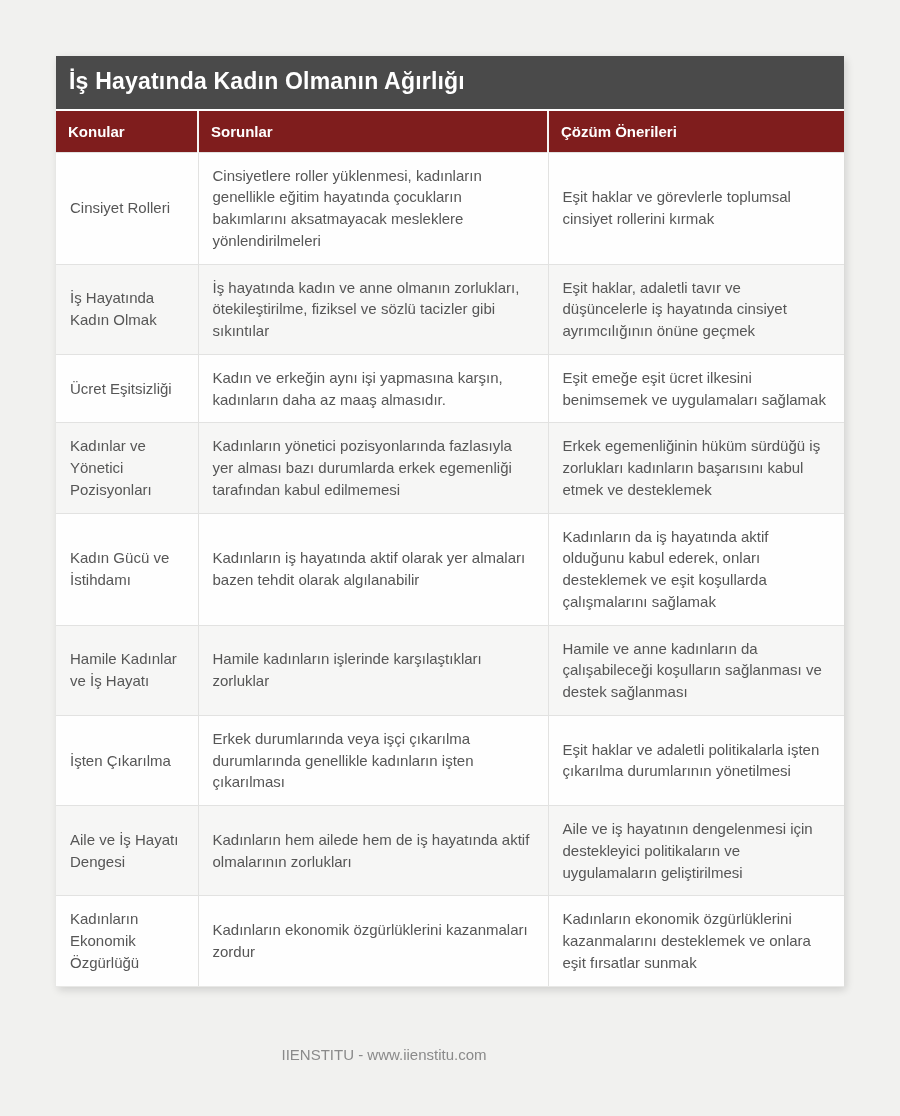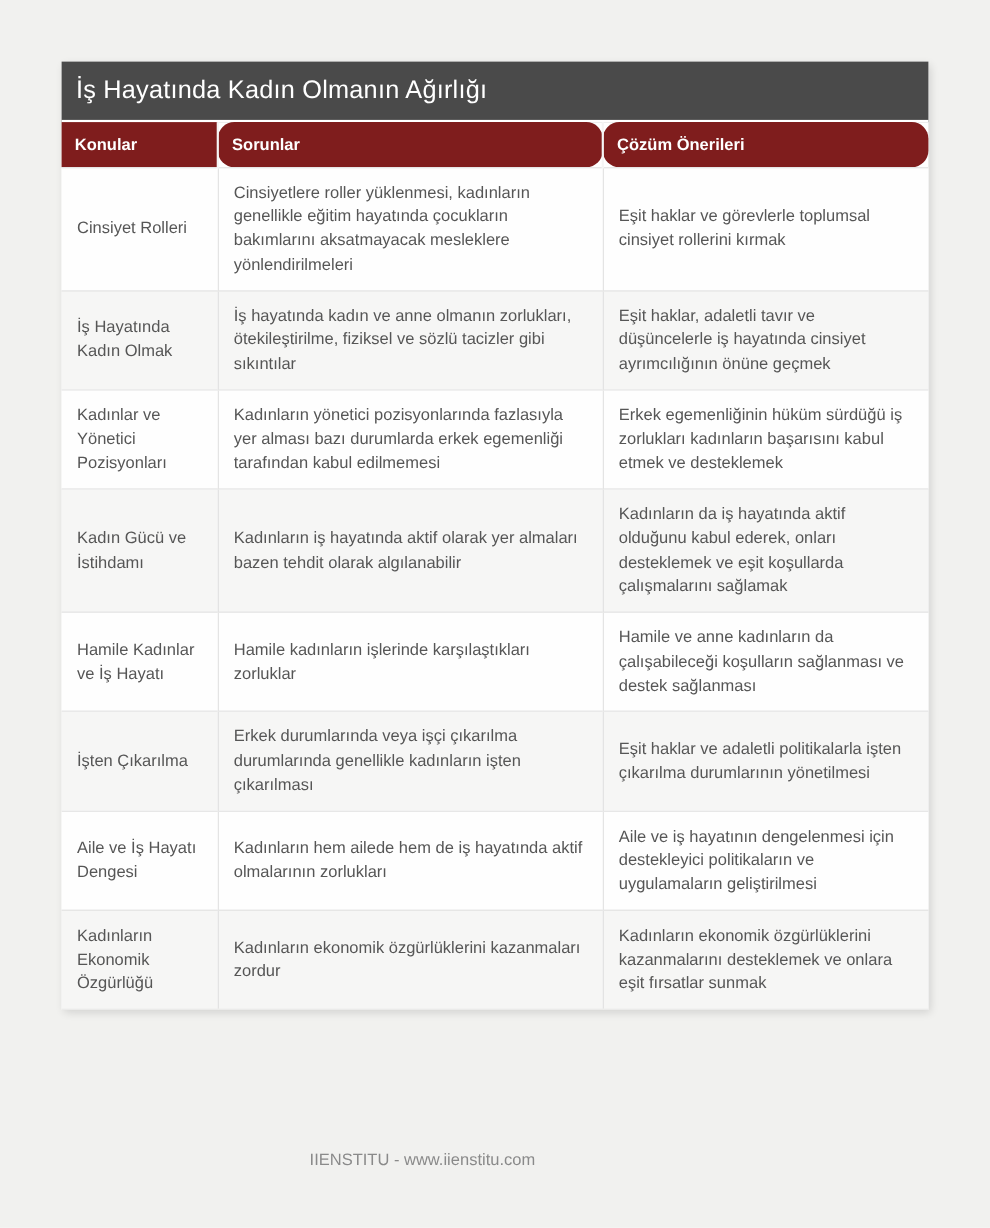--- a/index.html
+++ b/index.html
@@ -19,42 +19,42 @@
     box-shadow: 2px 3px 8px rgba(0,0,0,0.14);
   }
   .title-bar {
     background: #4a4a4a;
     color: #ffffff;
     padding: 12px 13px 13px 13px;
     border-bottom: 2px solid #ffffff;
   }
   .title-bar h1 {
     font-size: 23px;
-    font-weight: normal;
+    font-weight: bold;
     letter-spacing: 0.2px;
     line-height: 1.2;
   }
   table.data-table {
     width: 100%;
     border-collapse: collapse;
     table-layout: fixed;
   }
   col.c-topic    { width: 142px; }
   col.c-problem  { width: 350px; }
   col.c-solution { width: 296px; }
   thead th {
     background: #7f1d1d;
     color: #ffffff;
     font-size: 15px;
     font-weight: bold;
     text-align: left;
     padding: 12px 12px;
     vertical-align: middle;
   }
-  thead th + th { border-left: 2px solid #f5f5f5; border-radius: 15px; }
+  thead th + th { border-left: 2px solid #f5f5f5; }
   tbody td {
     font-size: 15px;
     color: #565656;
     line-height: 1.45;
     padding: 12px 14px;
     vertical-align: middle;
     border-top: 1px solid #e2e2e1;
   }
   tbody td + td { border-left: 1px solid #e2e2e1; margin-left: 41px; }
   tbody tr:nth-child(odd)  td { background: #fefefe; }
@@ -96,20 +96,25 @@
         <td>Cinsiyet Rolleri</td>
         <td>Cinsiyetlere roller yüklenmesi, kadınların genellikle eğitim hayatında çocukların bakımlarını aksatmayacak mesleklere yönlendirilmeleri</td>
         <td>Eşit haklar ve görevlerle toplumsal cinsiyet rollerini kırmak</td>
       </tr>
       <tr>
         <td>İş Hayatında Kadın Olmak</td>
         <td>İş hayatında kadın ve anne olmanın zorlukları, ötekileştirilme, fiziksel ve sözlü tacizler gibi sıkıntılar</td>
         <td>Eşit haklar, adaletli tavır ve düşüncelerle iş hayatında cinsiyet ayrımcılığının önüne geçmek</td>
       </tr>
       <tr>
+        <td>Ücret Eşitsizliği</td>
+        <td>Kadın ve erkeğin aynı işi yapmasına karşın, kadınların daha az maaş almasıdır.</td>
+        <td>Eşit emeğe eşit ücret ilkesini benimsemek ve uygulamaları sağlamak</td>
+      </tr>
+      <tr>
         <td>Kadınlar ve Yönetici Pozisyonları</td>
         <td>Kadınların yönetici pozisyonlarında fazlasıyla yer alması bazı durumlarda erkek egemenliği tarafından kabul edilmemesi</td>
         <td>Erkek egemenliğinin hüküm sürdüğü iş zorlukları kadınların başarısını kabul etmek ve desteklemek</td>
       </tr>
       <tr>
         <td>Kadın Gücü ve İstihdamı</td>
         <td>Kadınların iş hayatında aktif olarak yer almaları bazen tehdit olarak algılanabilir</td>
         <td>Kadınların da iş hayatında aktif olduğunu kabul ederek, onları desteklemek ve eşit koşullarda çalışmalarını sağlamak</td>
       </tr>
       <tr>

